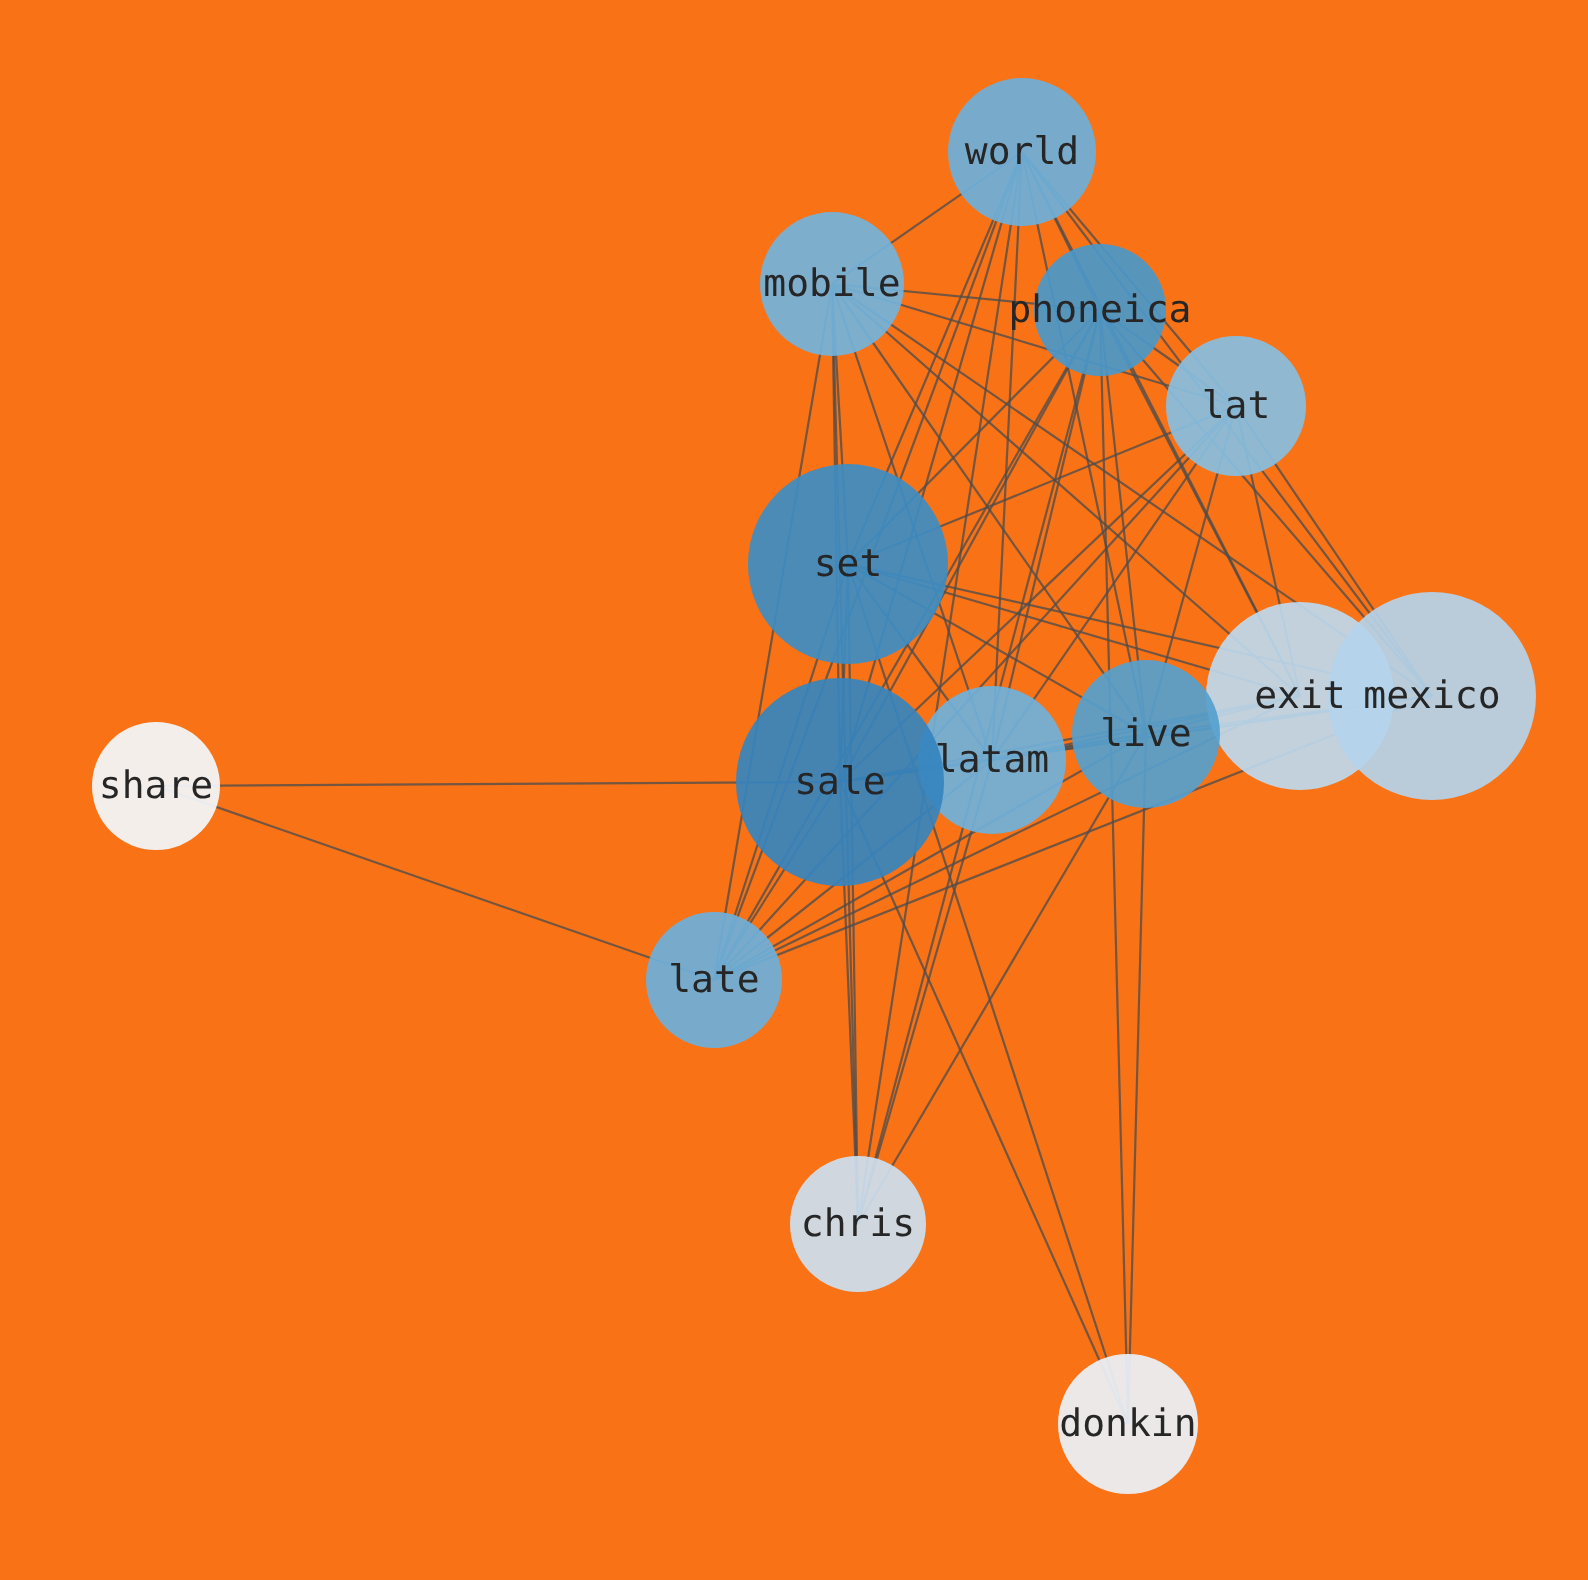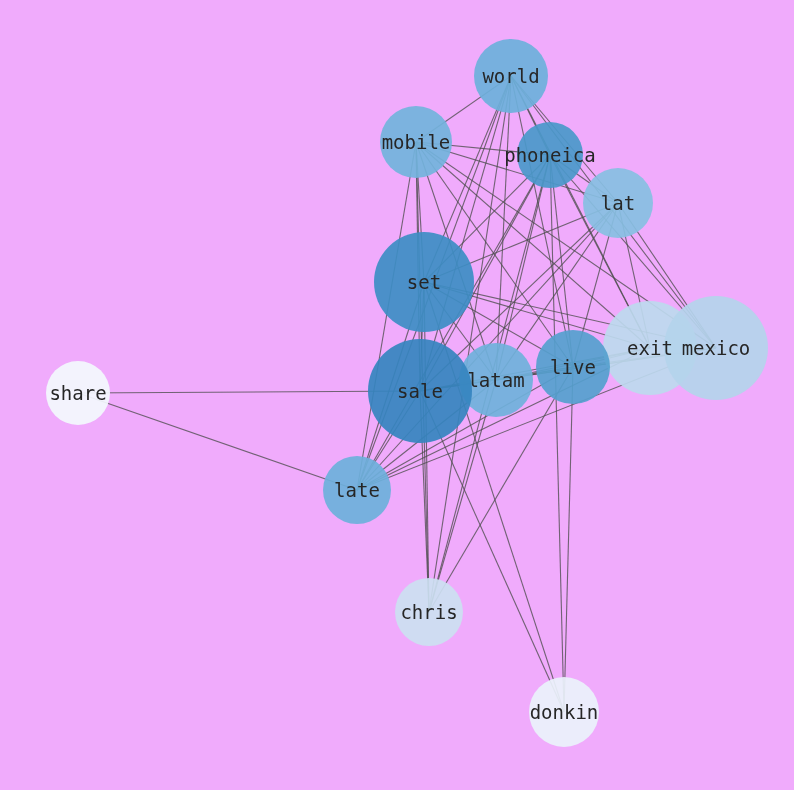--- a/index.html
+++ b/index.html
@@ -11,21 +11,21 @@
   body {
     width: 794px;
     height: 790px;
     font-family: "DejaVu Sans Mono", "Liberation Mono", monospace;
     overflow: hidden;
   }
   #graph-canvas {
     position: relative;
     width: 794px;
     height: 790px;
-    background: #f0abfc;
+    background: #f97316;
   }
   #graph-svg {
     position: absolute;
     top: 0;
     left: 0;
     width: 794px;
     height: 790px;
     display: block;
   }
   .edge-line {

